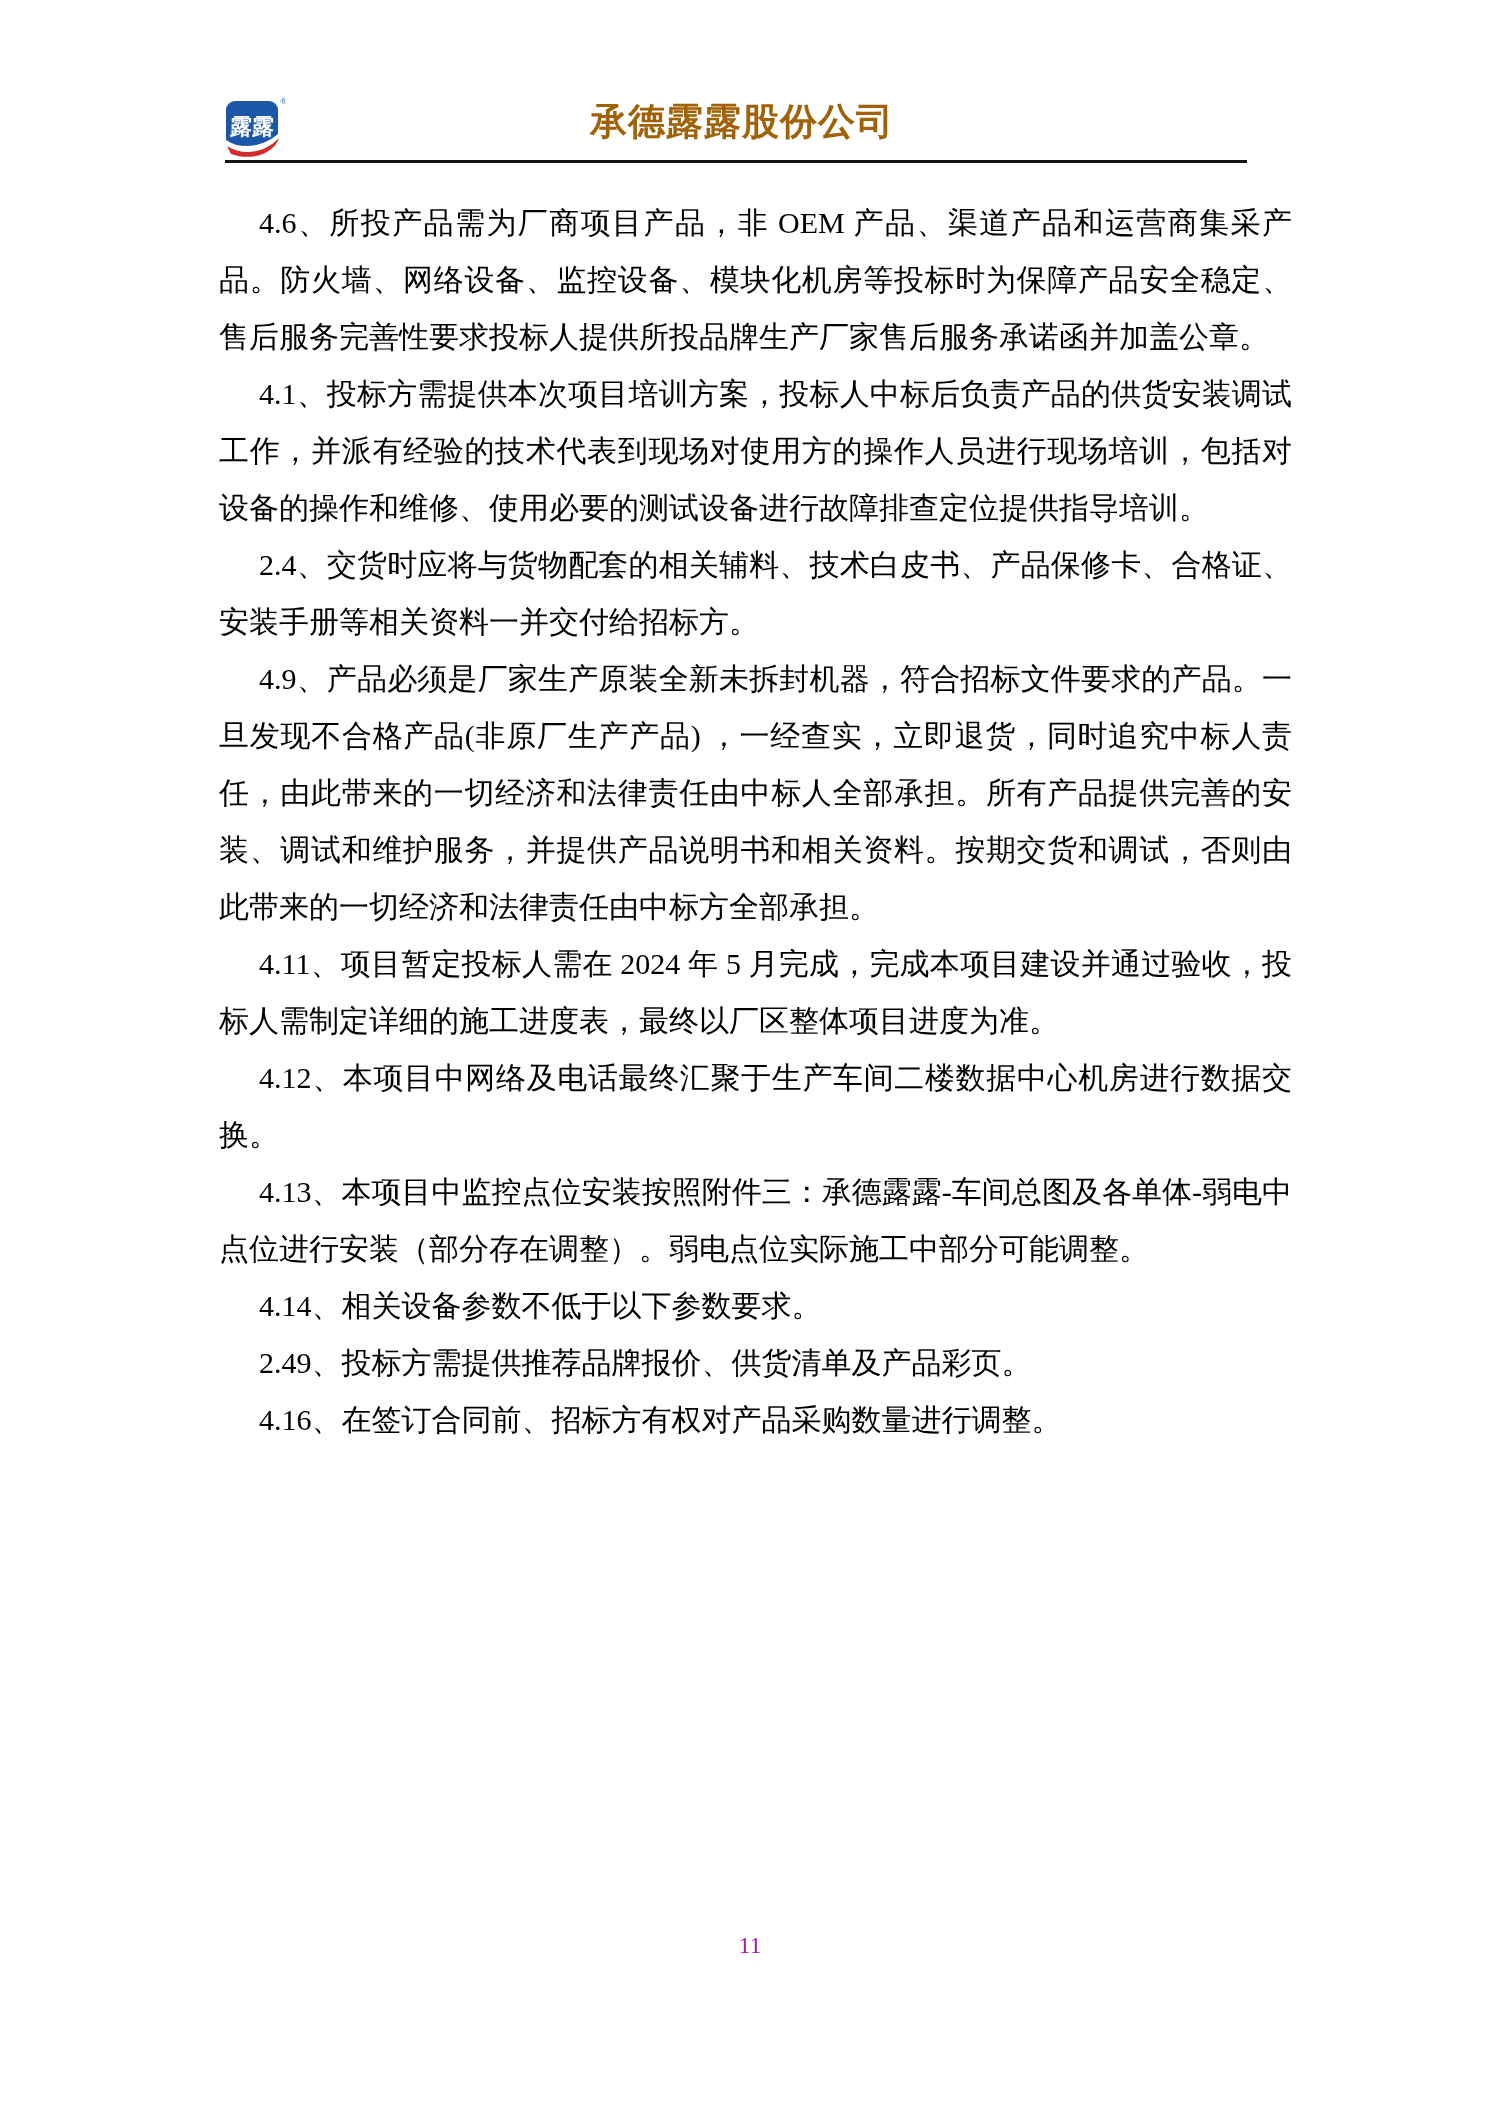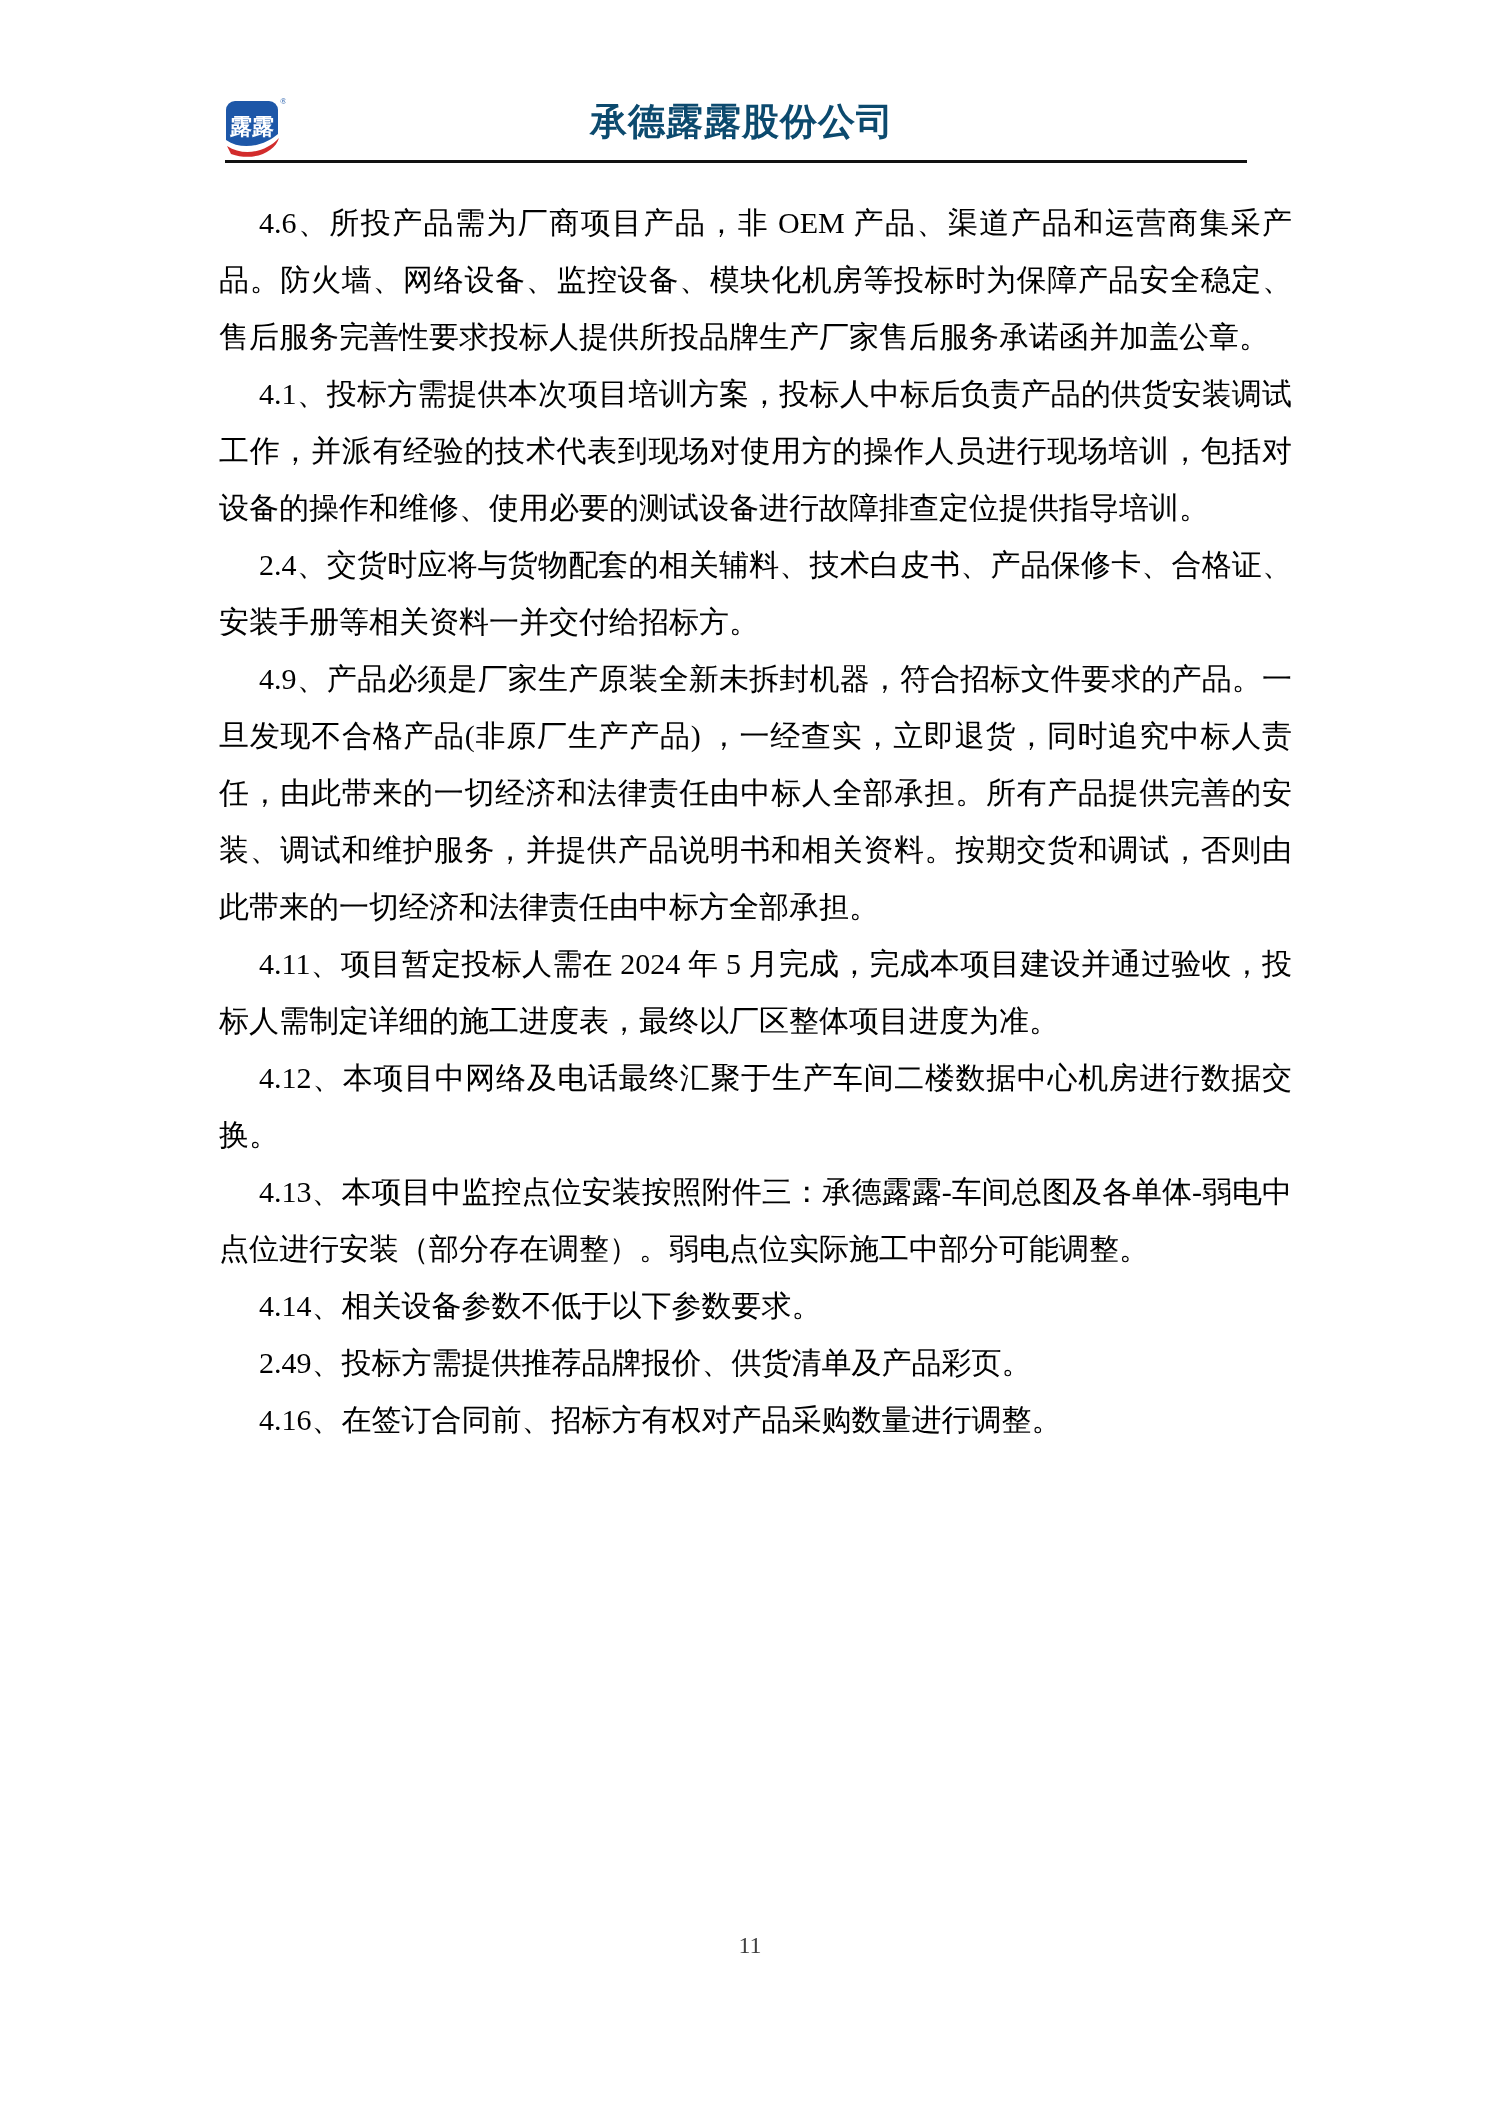--- a/index.html
+++ b/index.html
@@ -26,21 +26,21 @@
     position: absolute;
     left: 0;
     top: 99px;
     width: 1484px;           
     text-align: center;
     font-family: "Liberation Sans", "DejaVu Sans", sans-serif;
     font-weight: bold;
     font-size: 37px;
     line-height: 46px;
     letter-spacing: 1px;
-    color: #0c4a6e;
+    color: #a16207;
   }
   .header-rule {
     position: absolute;
     left: 225px;
     top: 160px;
     width: 1022px;
     height: 3px;
     background: #111111;
   }
 
@@ -63,21 +63,21 @@
 
   
   .page-number {
     position: absolute;
     left: 0;
     top: 1930px;
     width: 100%;
     text-align: center;
     font-size: 24px;
     line-height: 30px;
-    color: #404040;
+    color: #a21caf;
   }
 </style>
 </head>
 <body>
 
 <div class="page">
 
   <div>
     <svg class="logo" viewBox="0 0 62 70" xmlns="http://www.w3.org/2000/svg">
       <rect x="2" y="7" width="52" height="50" rx="9" fill="#1d57a8"></rect>

